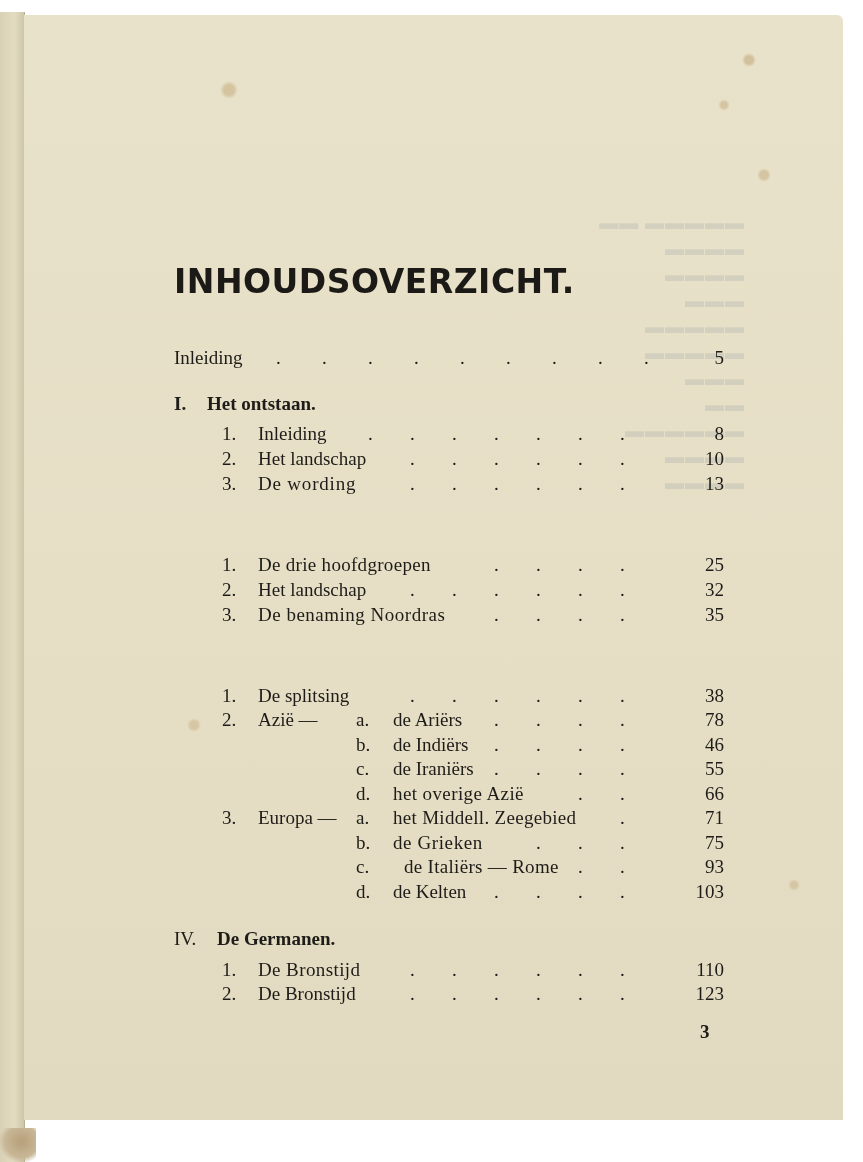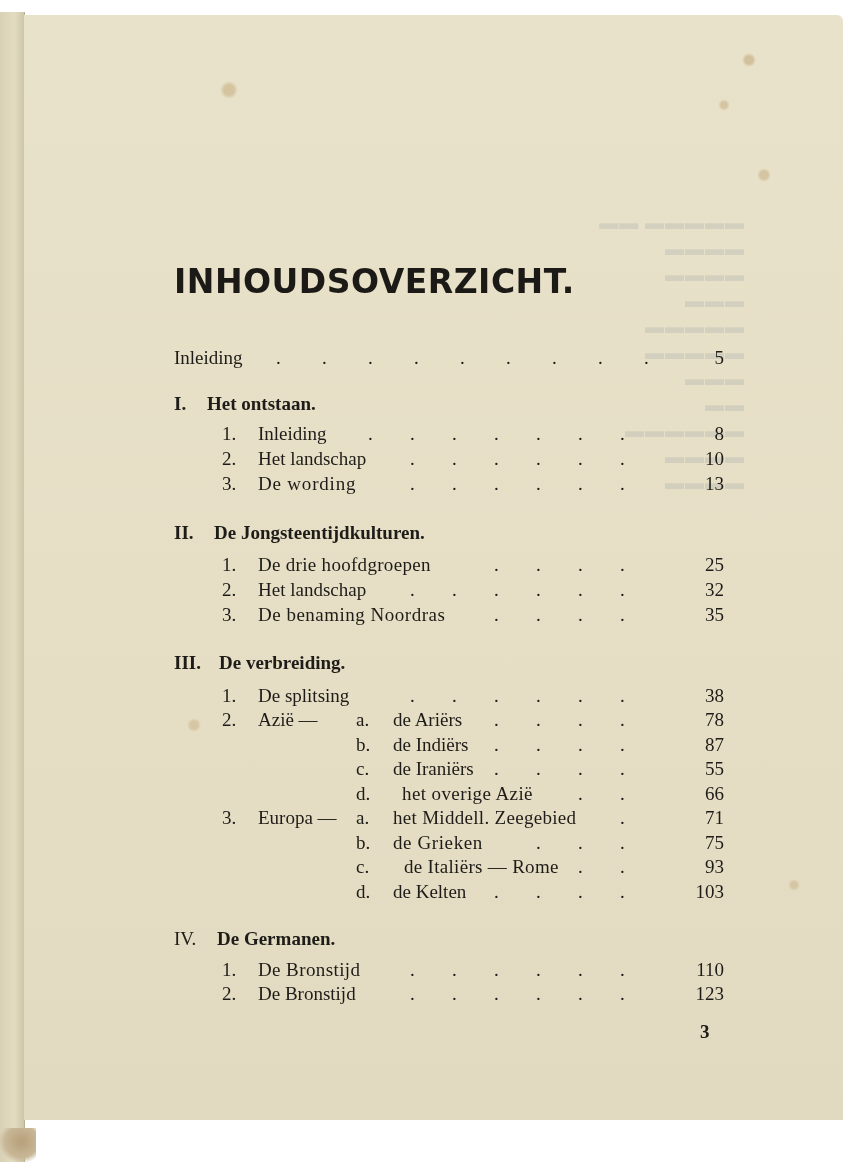--- a/index.html
+++ b/index.html
@@ -124,24 +124,20 @@
       <span class="dot" style="left:188px">.</span>
         <span class="dot" style="left:230px">.</span>
         <span class="dot" style="left:272px">.</span>
         <span class="dot" style="left:314px">.</span>
         <span class="dot" style="left:356px">.</span>
         <span class="dot" style="left:398px">.</span>
     </span>
     <span class="page-no">13</span>
   </div>
 
-  <div class="part-head" style="left:174px; top:522px; width:500px; height:24px;">
-    <span class="roman">II.</span>
-    <span class="ptitle" style="left:40px;">De Jongsteentijdkulturen.</span>
-  </div>
 
   <div class="row" style="left:222px; top:553px; width:502px; height:24px;">
     <span class="num" style="left:0">1.</span>
     <span class="label" style="left:36px; letter-spacing:0.3px">De drie hoofdgroepen</span>
     <span class="dots">
       <span class="dot" style="left:272px">.</span>
         <span class="dot" style="left:314px">.</span>
         <span class="dot" style="left:356px">.</span>
         <span class="dot" style="left:398px">.</span>
     </span>
@@ -165,24 +161,20 @@
     <span class="label" style="left:36px; letter-spacing:0.5px">De benaming Noordras</span>
     <span class="dots">
       <span class="dot" style="left:272px">.</span>
         <span class="dot" style="left:314px">.</span>
         <span class="dot" style="left:356px">.</span>
         <span class="dot" style="left:398px">.</span>
     </span>
     <span class="page-no">35</span>
   </div>
 
-  <div class="part-head" style="left:174px; top:652px; width:500px; height:24px;">
-    <span class="roman">III.</span>
-    <span class="ptitle" style="left:45px;">De verbreiding.</span>
-  </div>
 
   <div class="row" style="left:222px; top:684px; width:502px; height:24px;">
     <span class="num" style="left:0">1.</span>
     <span class="label" style="left:36px">De splitsing</span>
     <span class="dots">
       <span class="dot" style="left:188px">.</span>
         <span class="dot" style="left:230px">.</span>
         <span class="dot" style="left:272px">.</span>
         <span class="dot" style="left:314px">.</span>
         <span class="dot" style="left:356px">.</span>
@@ -205,36 +197,36 @@
   </div>
   <div class="row" style="left:222px; top:733px; width:502px; height:24px;">
     <span class="label" style="left:134px">b.</span>
     <span class="label" style="left:171px">de Indiërs</span>
     <span class="dots">
       <span class="dot" style="left:272px">.</span>
         <span class="dot" style="left:314px">.</span>
         <span class="dot" style="left:356px">.</span>
         <span class="dot" style="left:398px">.</span>
     </span>
-    <span class="page-no">87</span>
+    <span class="page-no">46</span>
   </div>
   <div class="row" style="left:222px; top:757px; width:502px; height:24px;">
     <span class="label" style="left:134px">c.</span>
     <span class="label" style="left:171px">de Iraniërs</span>
     <span class="dots">
       <span class="dot" style="left:272px">.</span>
         <span class="dot" style="left:314px">.</span>
         <span class="dot" style="left:356px">.</span>
         <span class="dot" style="left:398px">.</span>
     </span>
     <span class="page-no">55</span>
   </div>
   <div class="row" style="left:222px; top:782px; width:502px; height:24px;">
     <span class="label" style="left:134px">d.</span>
-    <span class="label" style="left:180px; letter-spacing:0.4px">het overige Azië</span>
+    <span class="label" style="left:171px; letter-spacing:0.4px">het overige Azië</span>
     <span class="dots">
       <span class="dot" style="left:356px">.</span>
         <span class="dot" style="left:398px">.</span>
     </span>
     <span class="page-no">66</span>
   </div>
   <div class="row" style="left:222px; top:806px; width:502px; height:24px;">
     <span class="num" style="left:0">3.</span>
     <span class="label" style="left:36px">Europa —</span>
     <span class="label" style="left:134px">a.</span>

